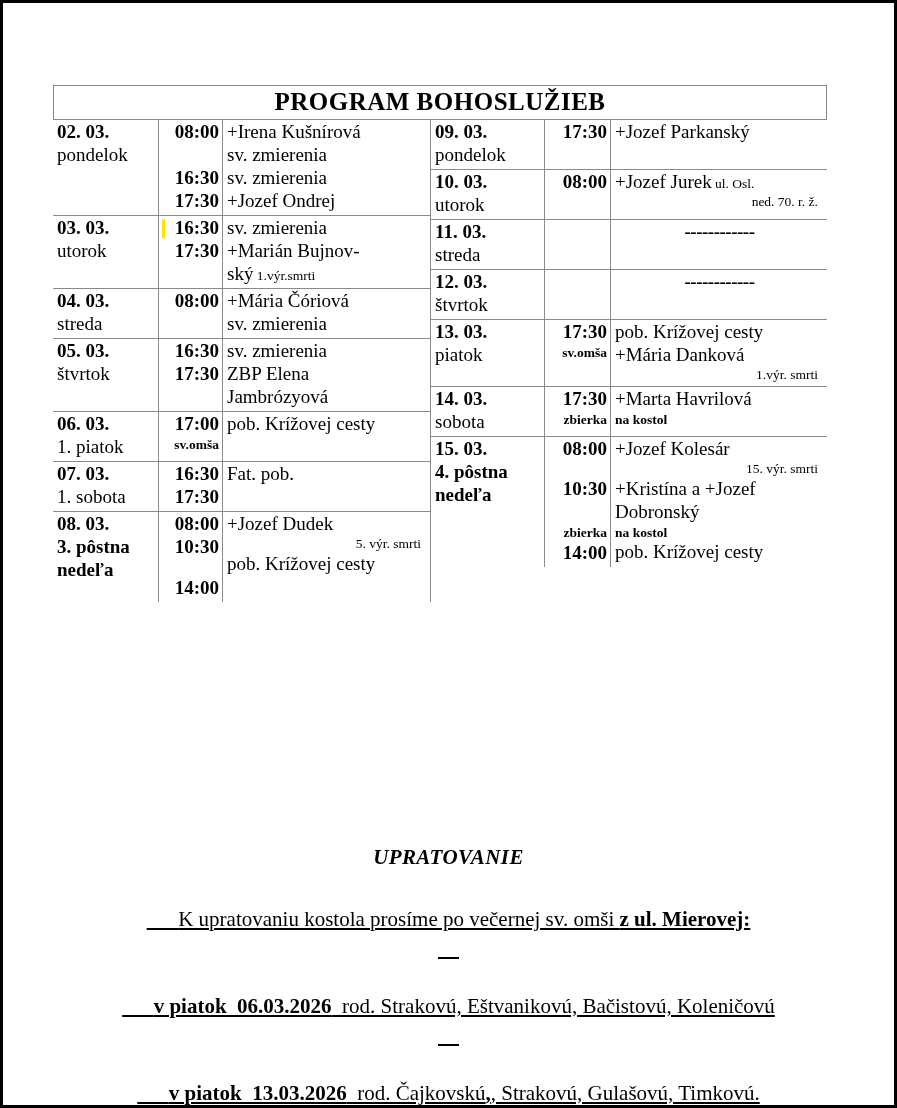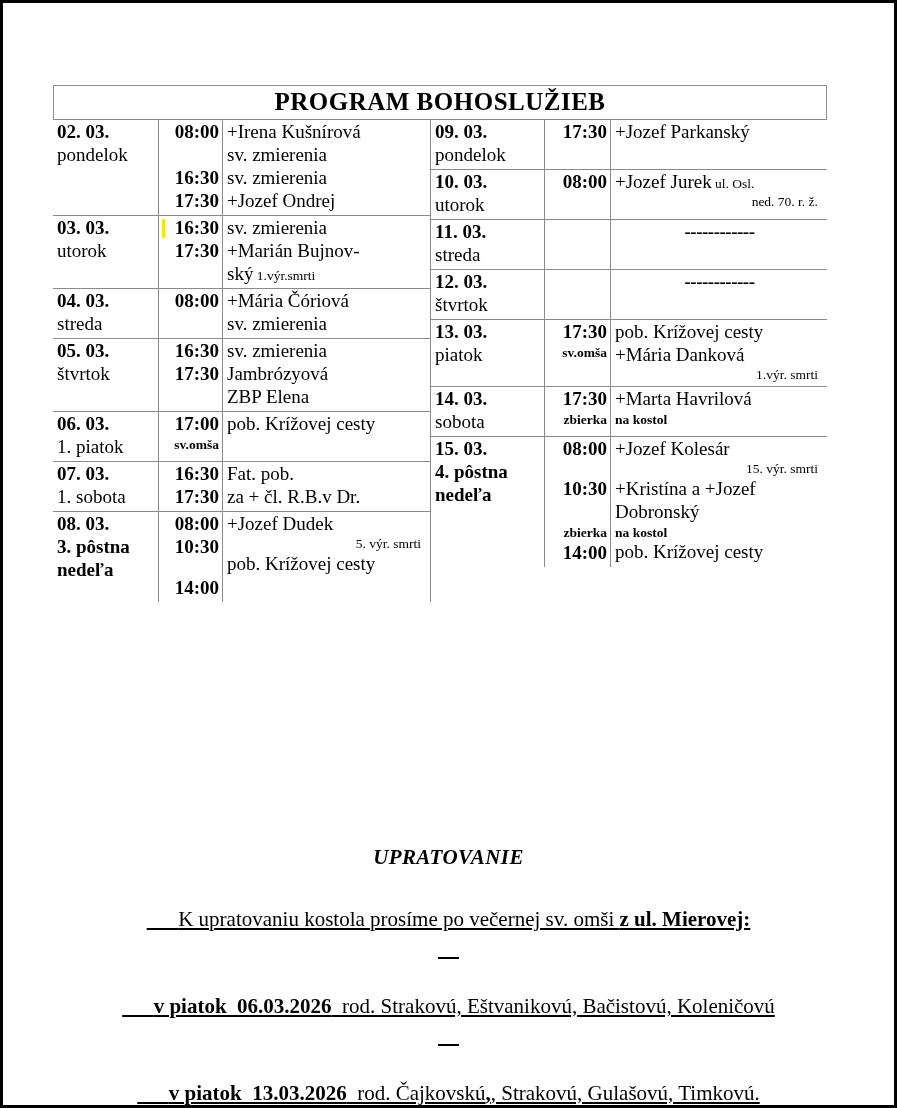--- a/index.html
+++ b/index.html
@@ -179,22 +179,22 @@
               <div class="b">05. 03.</div>
               <div>štvrtok</div>
             </div>
             <div class="c-time">
               <div>16:30</div>
               <div>17:30</div>
               <div>&nbsp;</div>
             </div>
             <div class="c-text">
               <div>sv. zmierenia</div>
+              <div>ZBP  Elena</div>
               <div>Jambrózyová</div>
-              <div>ZBP  Elena</div>
             </div>
           </div>
           <div class="drow">
             <div class="c-date">
               <div class="b">06. 03.</div>
               <div>1. piatok</div>
             </div>
             <div class="c-time">
               <div>17:00</div>
               <div class="smallb">sv.omša</div>
@@ -207,21 +207,20 @@
             <div class="c-date">
               <div class="b">07. 03.</div>
               <div>1. sobota</div>
             </div>
             <div class="c-time">
               <div>16:30</div>
               <div>17:30</div>
             </div>
             <div class="c-text">
               <div>Fat. pob.</div>
-              <div>za + čl. R.B.v  Dr.</div>
             </div>
           </div>
           <div class="drow">
             <div class="c-date">
               <div class="b">08. 03.</div>
               <div class="b">3. pôstna</div>
               <div class="b">nedeľa</div>
             </div>
             <div class="c-time">
               <div>08:00</div>

